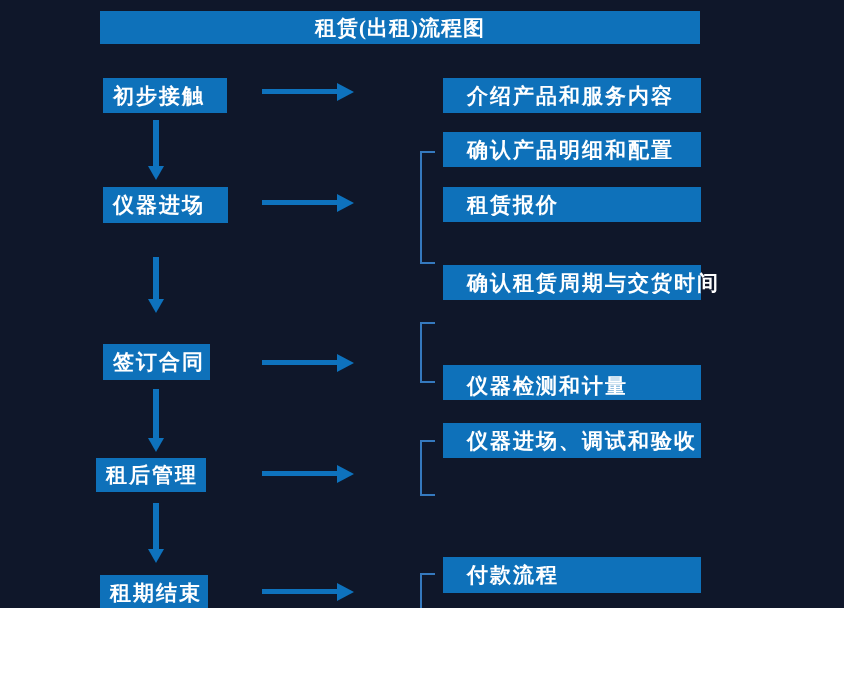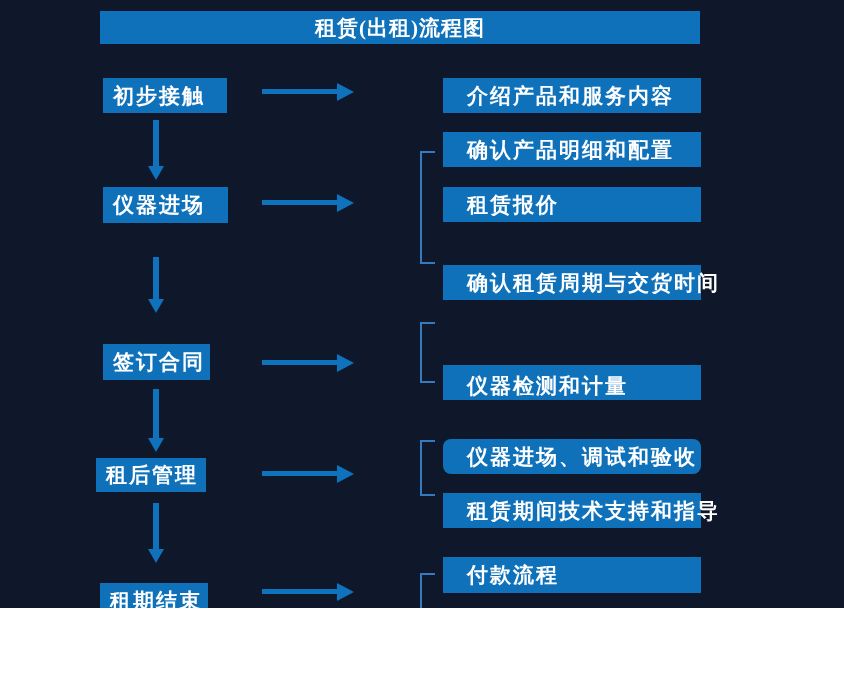--- a/index.html
+++ b/index.html
@@ -123,21 +123,21 @@
   </div>
   <div class="bluebox" style="left:103px; top:187px; width:125px; height:36px;">
     <span>仪器进场</span>
   </div>
   <div class="bluebox" style="left:103px; top:344px; width:107px; height:36px;">
     <span>签订合同</span>
   </div>
   <div class="bluebox" style="left:96px; top:458px; width:110px; height:34px;">
     <span>租后管理</span>
   </div>
-  <div class="bluebox" style="left:100px; top:575px; width:108px; height:35px;margin-top:8px;">
+  <div class="bluebox" style="left:100px; top:575px; width:108px; height:35px;">
     <span>租期结束</span>
   </div>
 
   <div class="varrow" style="top:120px; height:60px;">
     <div class="shaft"></div>
     <div class="head"></div>
   </div>
   <div class="varrow" style="top:257px; height:56px;">
     <div class="shaft"></div>
     <div class="head"></div>
@@ -188,24 +188,21 @@
     <span>租赁报价</span>
   </div>
   <div class="bluebox detail" style="top:245px; height:35px;margin-top:20px;">
     <span>确认租赁周期与交货时间</span>
   </div>
 
   <div class="bluebox detail" style="top:365px; height:35px;align-items:flex-end;">
     <span>仪器检测和计量</span>
   </div>
 
-  <div class="bluebox detail" style="top:439px; height:35px;border-radius:8px;">
+  <div class="bluebox detail" style="top:423px; height:35px;">
     <span>仪器进场、调试和验收</span>
-  </div>
-  <div class="bluebox detail" style="top:493px; height:35px;">
-    <span>租赁期间技术支持和指导</span>
   </div>
 
   <div class="bluebox detail" style="top:557px; height:36px;">
     <span>付款流程</span>
   </div>
 
 </div>
 
 </body></html>

